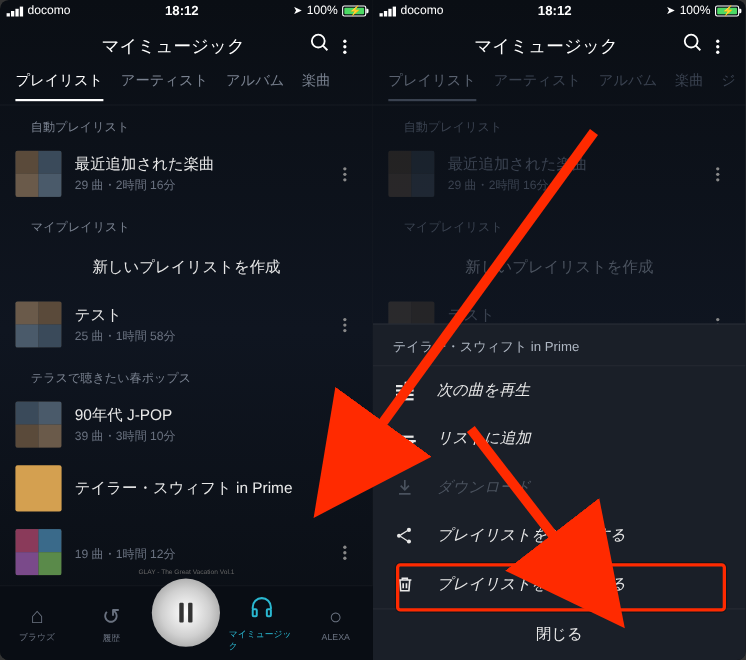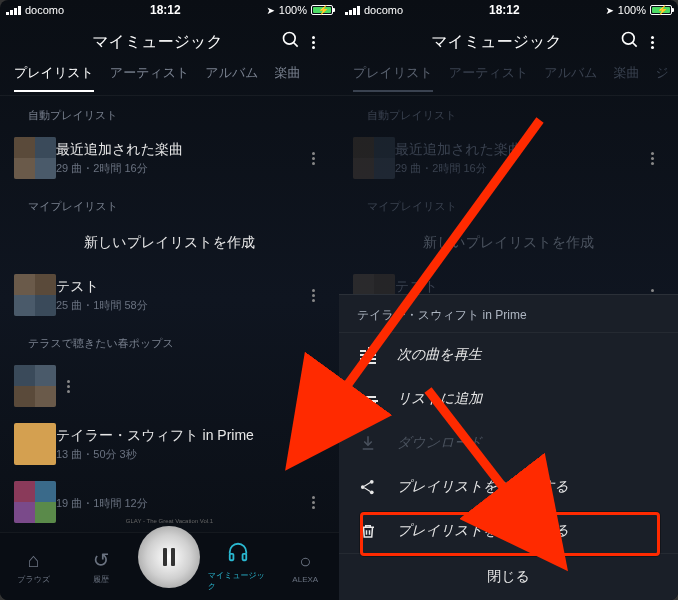--- a/index.html
+++ b/index.html
@@ -100,20 +100,21 @@
   color: #7a8290;
   font-size: 11px;
   padding: 12px 28px 6px;
 }
 
 
 .li {
   display: flex;
   align-items: center;
   padding: 8px 14px;
+  gap: 12px;
   position: relative;
 }
 .thumb {
   width: 42px;
   height: 42px;
   background: linear-gradient(135deg, #444, #222);
   border-radius: 2px;
   flex-shrink: 0;
   display: flex;
   flex-wrap: wrap;
@@ -352,33 +353,36 @@
   </div>
 
   <div class="section-header">テラスで聴きたい春ポップス</div>
   <div class="li">
     <div class="thumb">
         <div class="q tc2"></div>
         <div class="q tc4"></div>
         <div class="q tc1"></div>
         <div class="q tc3"></div>
       </div>
+    <div class="li-text">
+      <div class="li-title">90年代 J-POP</div>
+      <div class="li-sub">39 曲・3時間 10分</div>
+    </div>
     <div class="li-menu">
         <span class="kebab">
           <span></span>
           <span></span>
           <span></span>
         </span>
       </div>
   </div>
   <div class="li">
     <div class="thumb" style="background:#d4a050"></div>
     <div class="li-text">
       <div class="li-title">テイラー・スウィフト in Prime</div>
-      <div class="li-sub">13 曲・50分 3秒</div>
     </div>
     <div class="li-menu">
         <span class="kebab">
           <span></span>
           <span></span>
           <span></span>
         </span>
       </div>
   </div>
   <div class="li">

